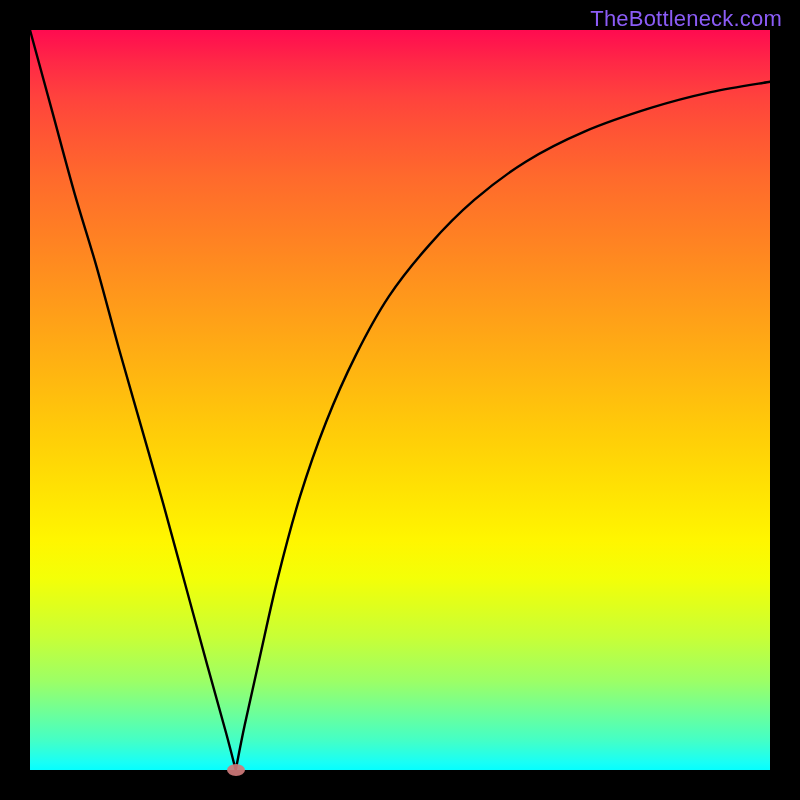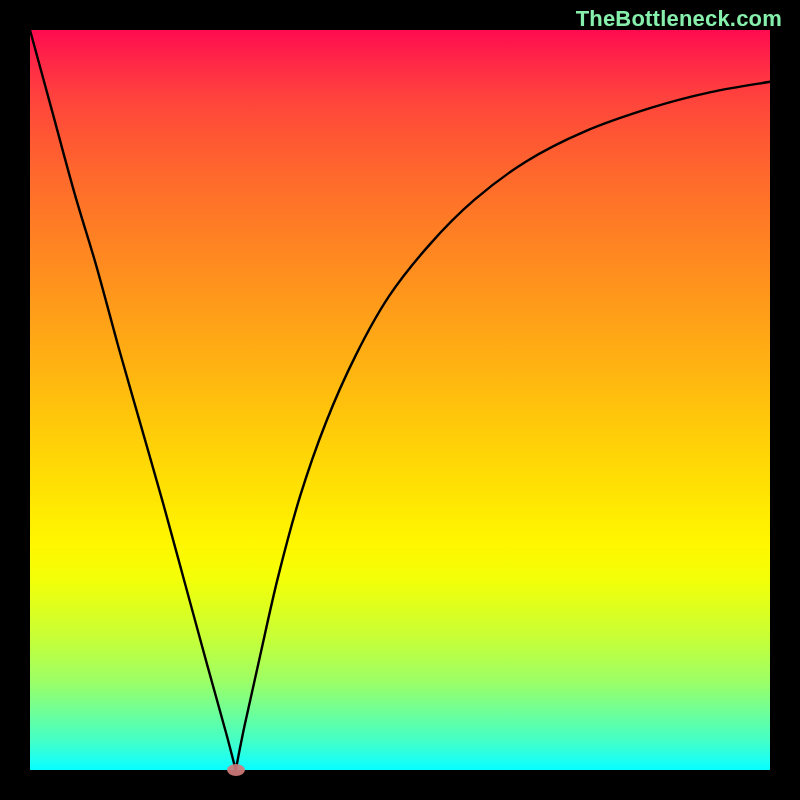--- a/index.html
+++ b/index.html
@@ -9,23 +9,23 @@
     height: 800px;
     background: #000;
     font-family: Arial, Helvetica, sans-serif;
     position: relative;
     overflow: hidden;
   }
   .watermark {
     position: absolute;
     top: 6px;
     right: 18px;
-    color: #86efac;
+    color: #8b5cf6;
     font-size: 22px;
-    font-weight: 700;
+    font-weight: 400;
     z-index: 10;
     letter-spacing: 0.2px;
   }
   .plot-frame {
     position: absolute;
     left: 30px;
     top: 30px;
     width: 740px;
     height: 740px;
     background: #000;

